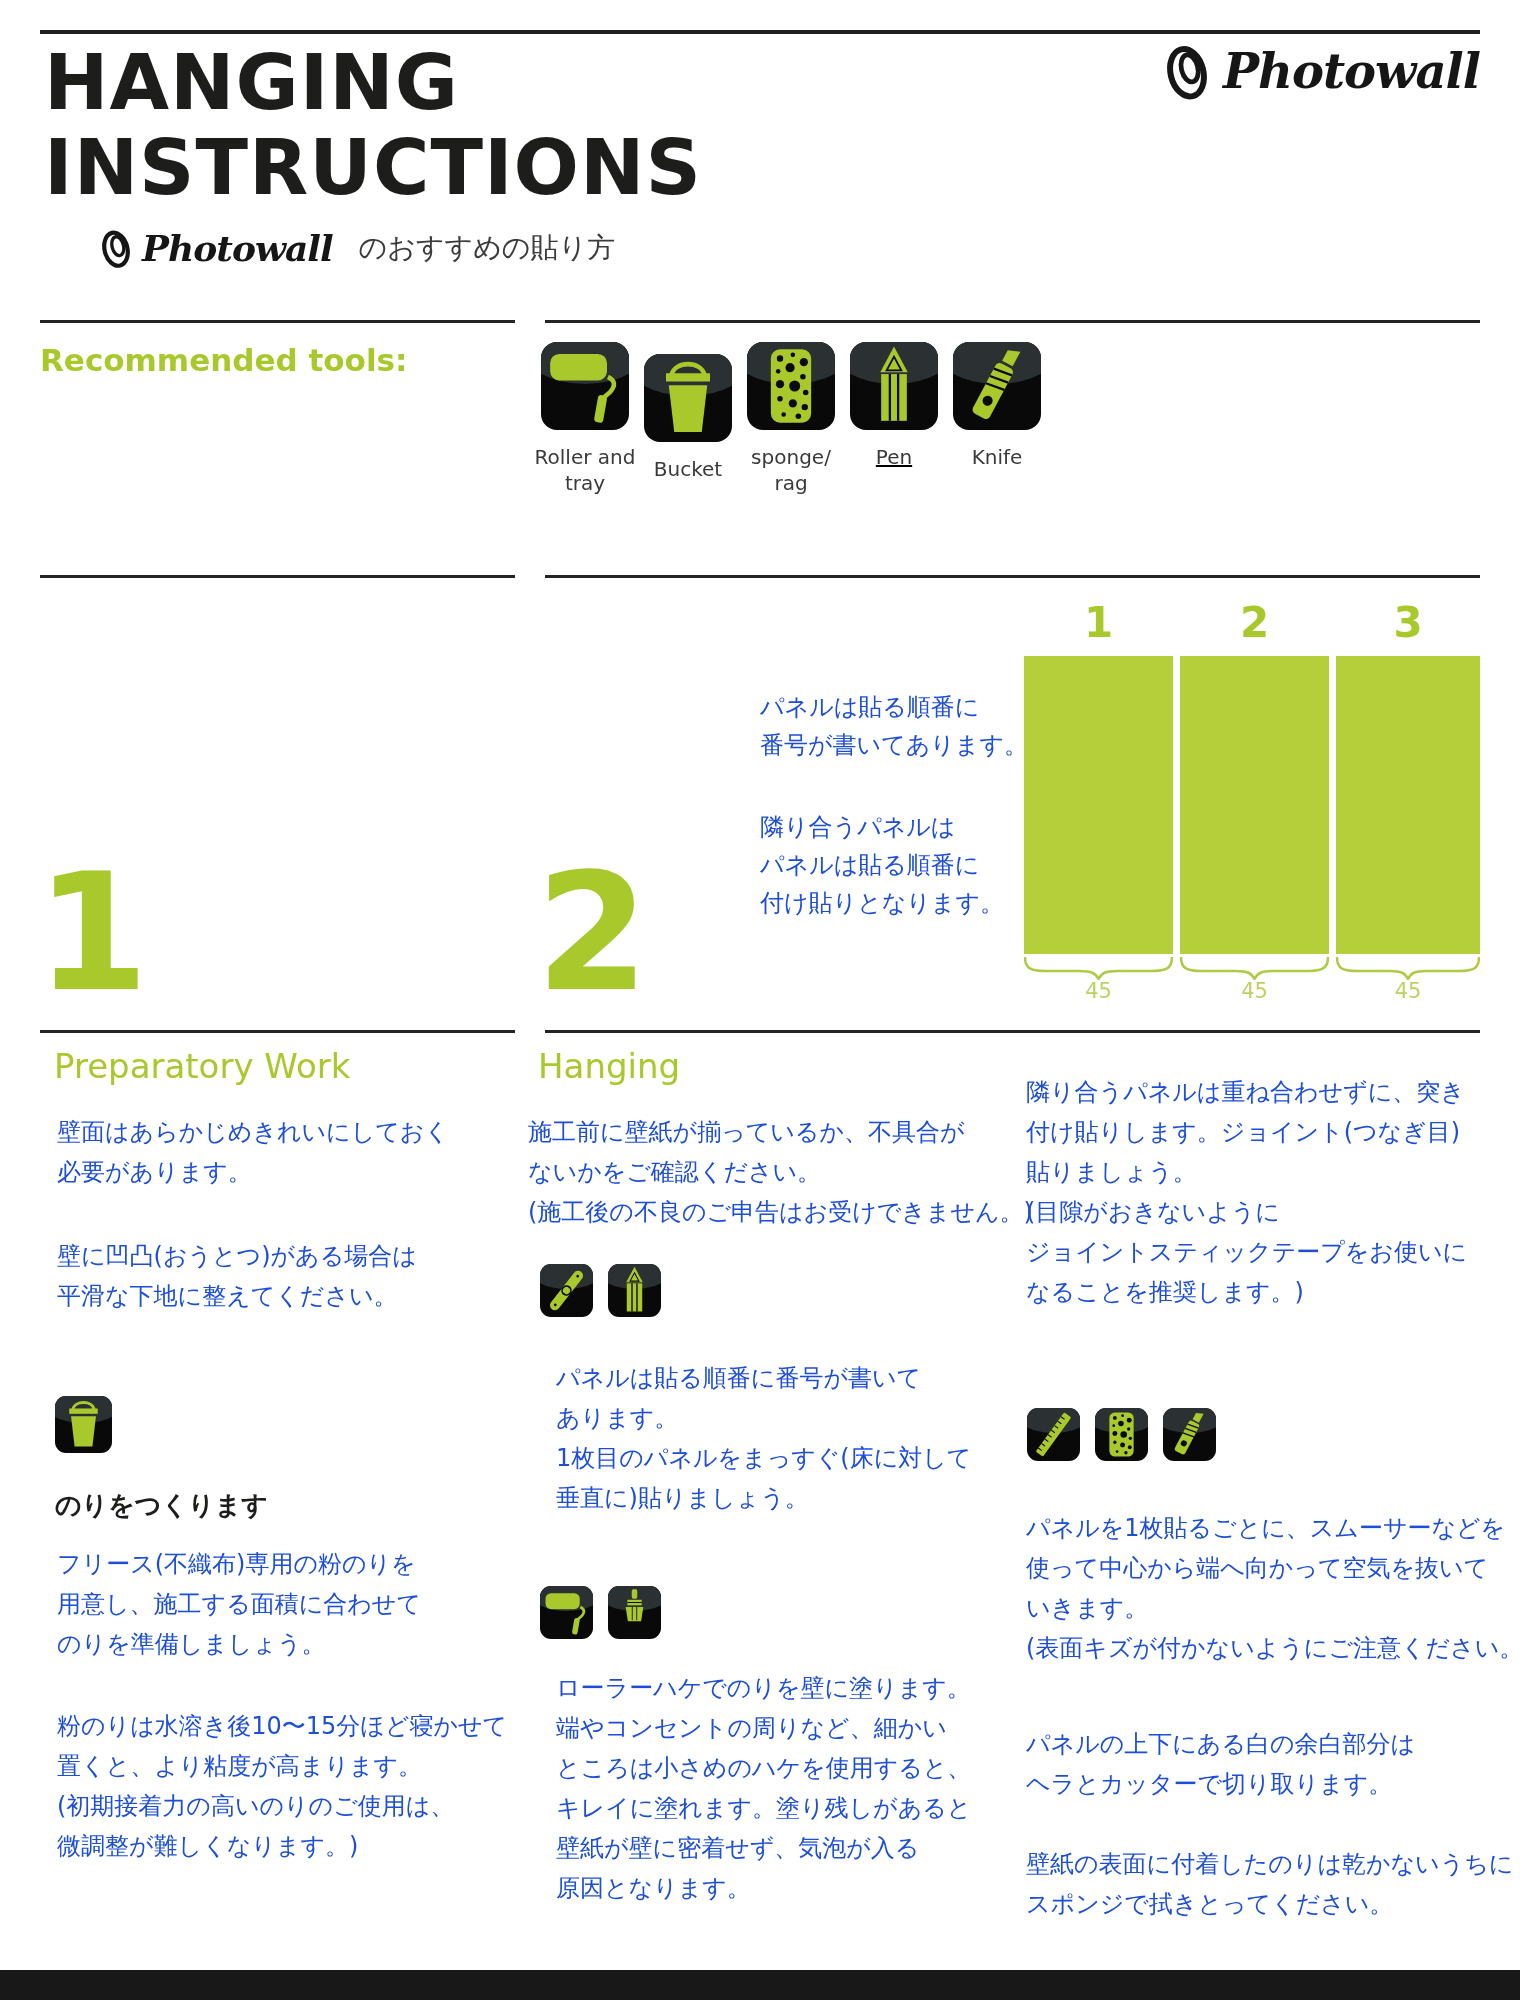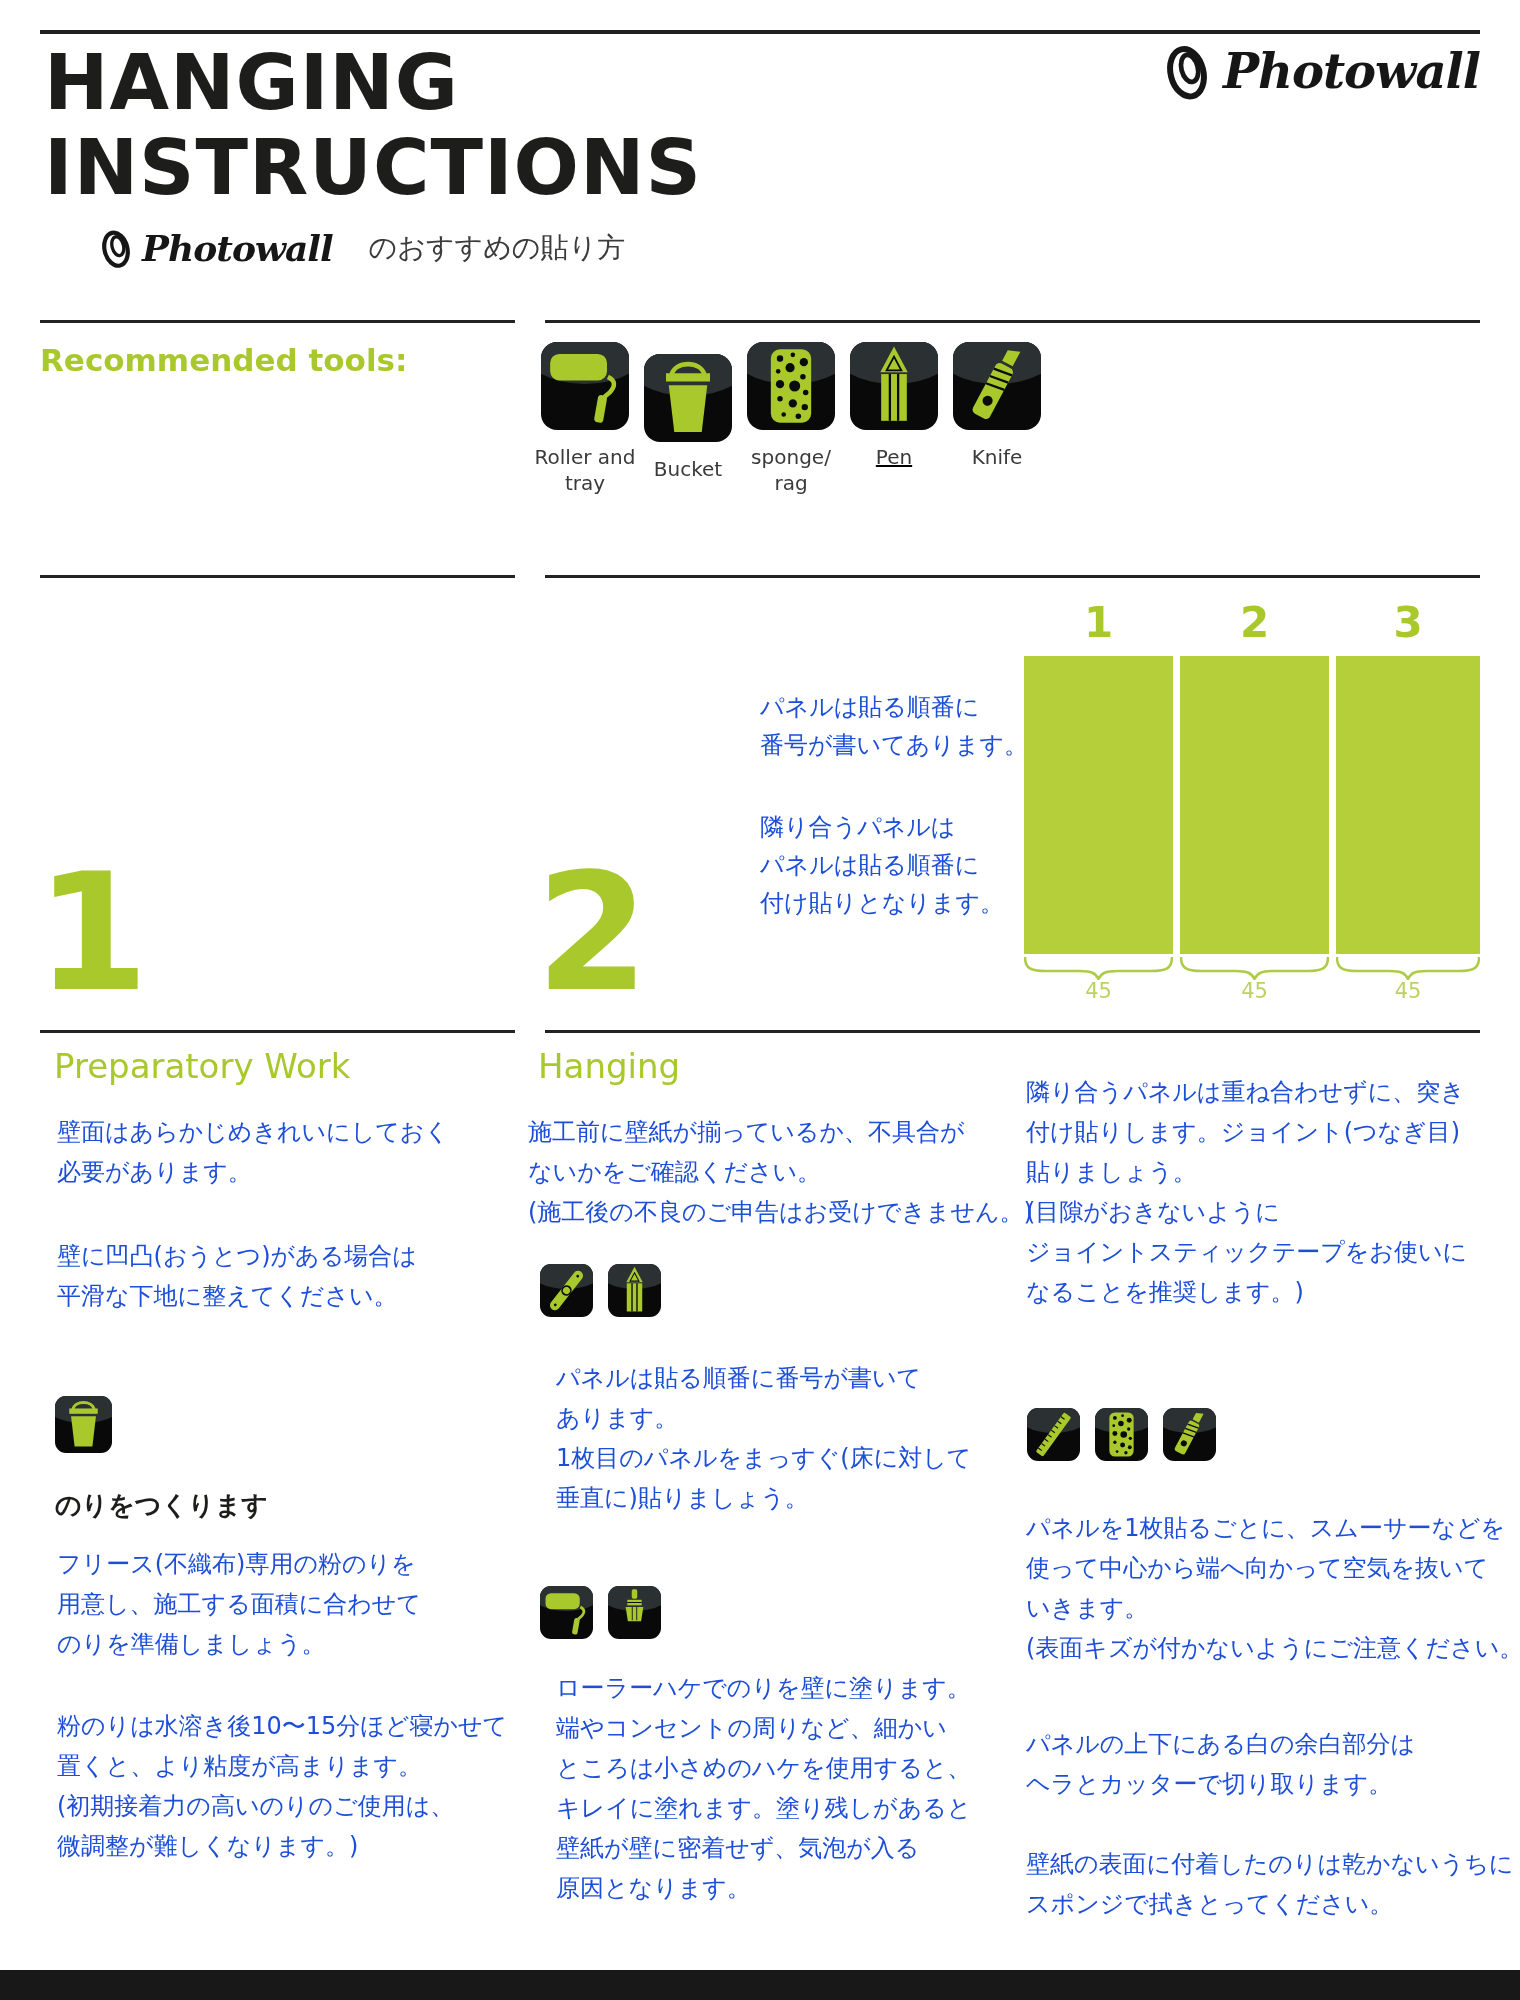--- a/index.html
+++ b/index.html
@@ -5,21 +5,21 @@
   html,body{margin:0;padding:0;background:#ffffff;}
   #canvas{position:relative;width:1520px;height:2000px;background:#ffffff;overflow:hidden;
           font-family:"DejaVu Sans","Liberation Sans",sans-serif;}
   .abs{position:absolute;}
   .rule{position:absolute;height:3px;background:#232323;}
   .title{position:absolute;left:44px;top:40px;font-size:77px;line-height:85px;font-weight:bold;
          color:#1d1d1b;letter-spacing:1px;white-space:nowrap;}
   .logotype{font-family:"DejaVu Serif","Liberation Serif",serif;font-style:italic;font-weight:bold;
             color:#161616;letter-spacing:-1px;}
   .logo-row{position:absolute;display:flex;align-items:center;}
-  .subtitle-jp{font-size:28px;color:#3b3b3b;margin-left:28px;}
+  .subtitle-jp{font-size:28px;color:#3b3b3b;margin-left:18px;}
   .sec-head{position:absolute;font-size:31px;font-weight:bold;color:#a8c82c;white-space:nowrap;}
   .col-head{position:absolute;font-size:34px;font-weight:normal;color:#a8c82c;white-space:nowrap;}
   .jblock{position:absolute;}
   .jline{font-size:24px;line-height:40px;color:#1d4ed8;white-space:nowrap;}
   .jline-sm{line-height:38px;}
   .bignum{position:absolute;font-size:162px;line-height:1;font-weight:bold;color:#a8c82c;}
   .ticon{position:relative;display:inline-block;background:#090909;overflow:hidden;}
   .ticon::before{content:"";position:absolute;left:-22%;top:-34%;width:144%;height:82%;
                  border-radius:50%;background:#2b3033;}
   .ticon svg{position:relative;z-index:1;display:block;width:100%;height:100%;}

